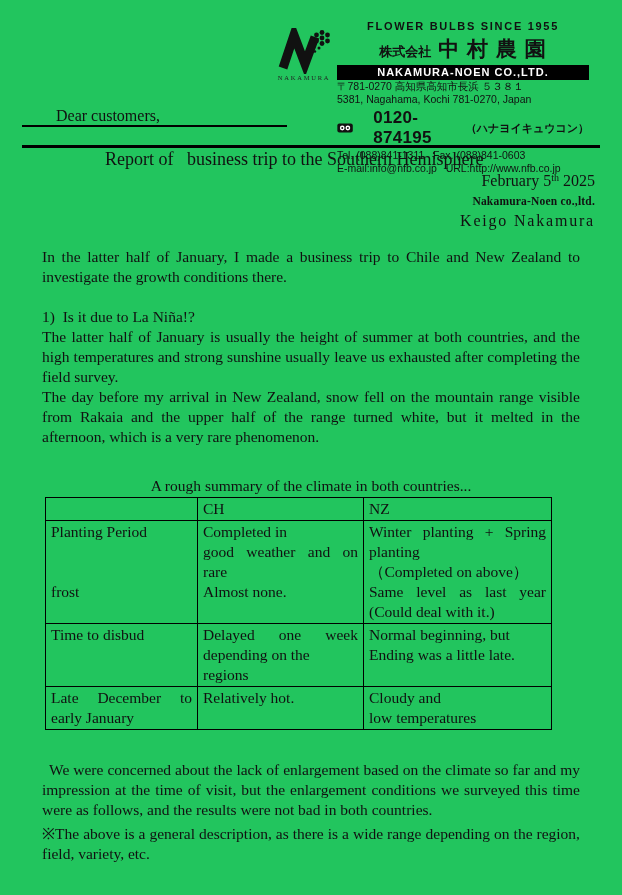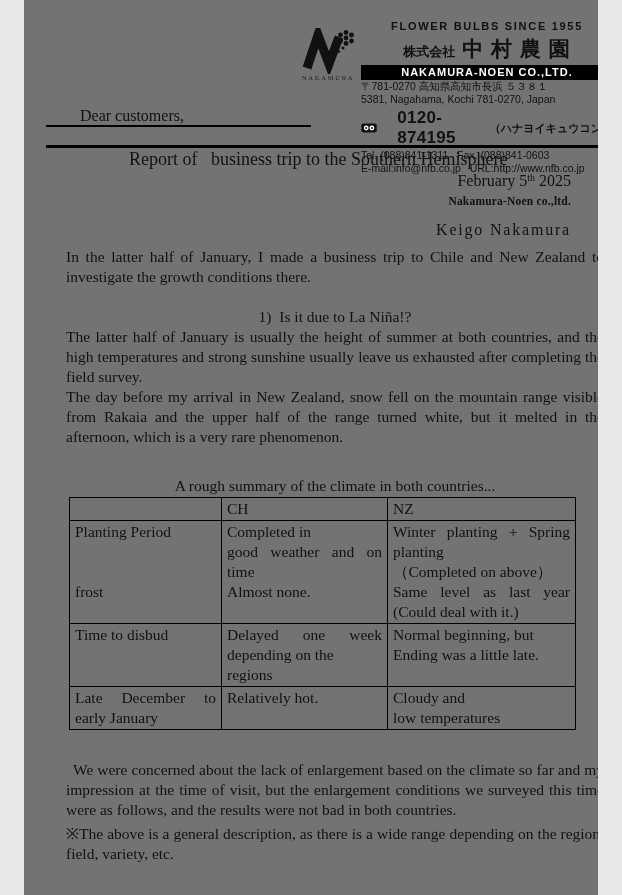--- a/index.html
+++ b/index.html
@@ -1,19 +1,19 @@
 <!DOCTYPE html>
 <html><head>
 <meta charset="utf-8">
 <style>
   * { margin:0; padding:0; box-sizing:border-box; }
   body { background:#e8e8e8; }
   .page {
-    position:relative; width:574px; height:895px; margin:0 auto;
-    background:#737373; color:#111;
+    position:relative; width:622px; height:895px; margin:0 auto;
+    background:#22c55e; color:#111;
     font-family:"Liberation Serif","DejaVu Serif",serif;
     overflow:hidden;
   }
 
   
   .logo { position:absolute; left:274px; top:28px; width:60px; text-align:center; }
   .logo svg { display:block; margin:0 auto; }
   .logo-caption { font-size:6.5px; letter-spacing:1.8px; margin-top:0; color:#222; white-space:nowrap; }
 
   .head-block {
@@ -38,29 +38,29 @@
   .salutation { position:absolute; left:56px; top:107px; font-size:16px; }
   .rule-salutation { position:absolute; left:22px; top:125px; width:265px; height:2px; background:#000; }
   .rule-header { position:absolute; left:22px; top:145px; width:578px; height:2.5px; background:#000; }
 
   
   .report-title { position:absolute; left:105px; top:149px; font-size:18px; white-space:pre-wrap; }
   .date-block { position:absolute; right:27px; top:172px; text-align:right; }
   .date-line { font-size:16px; white-space:pre-wrap;text-align:right; }
   .sup { font-size:10px; vertical-align:5px; }
   .from-company { font-size:11.5px; font-weight:bold; margin-top:5px; letter-spacing:0.2px; }
-  .from-person { font-size:16px; letter-spacing:1.8px; margin-top:14px; }
+  .from-person { font-size:16px; letter-spacing:1.8px; margin-top:5px; }
 
   
   .body-col {
     position:absolute; left:42px; top:247px; width:538px;
     font-size:15.5px; line-height:20px; text-align:justify;
   }
   .para { margin:0; }
-  .h-lanina { margin-top:20px; white-space:pre-wrap; text-align:center; }
+  .h-lanina { margin-top:20px; white-space:pre-wrap; text-align:left; }
   .p-table-intro { margin-top:29px; text-align:center; }
   .p-note { margin-top:4px; }
   .p-closing { margin-top:30px; text-indent:7px; }
 
   
   table.climate { border-collapse:collapse; margin:1px 0 0 3px; width:506px; table-layout:fixed; }
   table.climate td, table.climate th {
     border:1.6px solid #000; vertical-align:top; text-align:left;
     font-weight:normal; font-size:15.5px; line-height:20px; padding:1px 5px;
   }
@@ -144,21 +144,21 @@
       <tr>
         <td>
           <div class="cell-line">Planting Period</div>
           <div class="cell-line"></div>
           <div class="cell-line"></div>
           <div class="cell-line">frost</div>
         </td>
         <td>
           <div class="cell-line">Completed in</div>
           <div class="cell-line jline">good weather and on</div>
-          <div class="cell-line">time</div>
+          <div class="cell-line">rare</div>
           <div class="cell-line">Almost none.</div>
         </td>
         <td>
           <div class="cell-line jline">Winter planting + Spring</div>
           <div class="cell-line">planting</div>
           <div class="cell-line">（Completed on above）</div>
           <div class="cell-line jline">Same level as last year</div>
           <div class="cell-line">(Could deal with it.)</div>
         </td>
       </tr>

